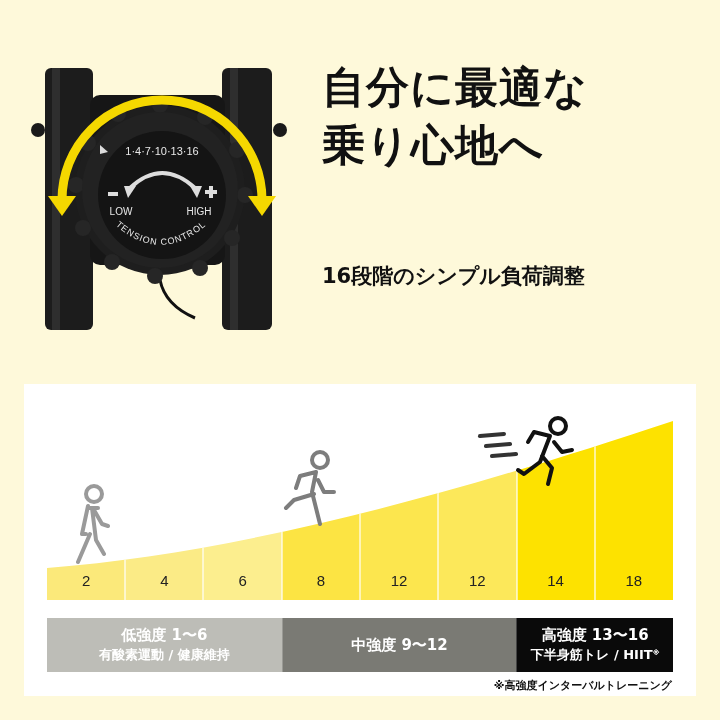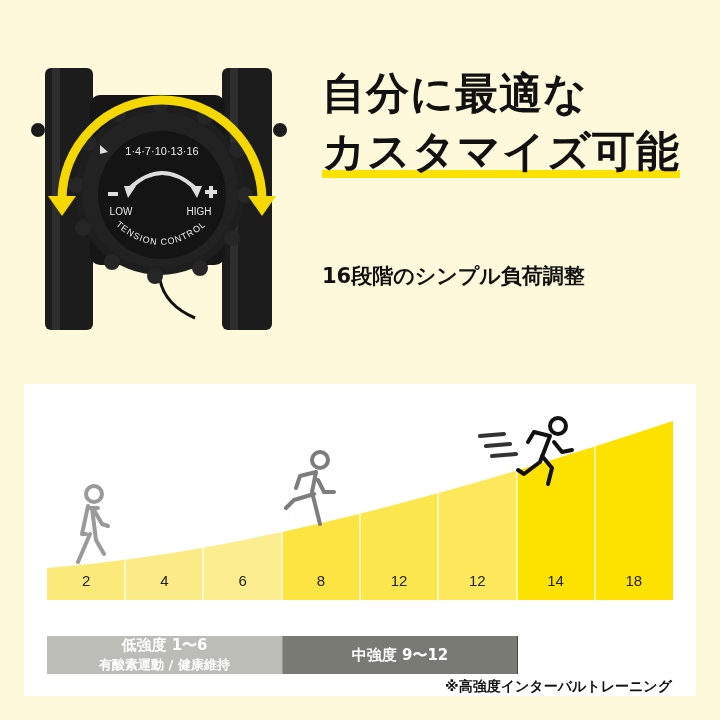--- a/index.html
+++ b/index.html
@@ -4,21 +4,21 @@
 <style>
   html, body { margin: 0; padding: 0; }
   body {
     width: 720px; height: 720px; overflow: hidden;
     background: #FEF9DA;
     font-family: "DejaVu Sans", "Liberation Sans", sans-serif;
     position: relative;
   }
   .hero-image { position: absolute; left: 0; top: 0; width: 310px; height: 330px; }
   .headline {
-    position: absolute; left: 322px; top: 64px; width: 390px;
+    position: absolute; left: 322px; top: 58px; width: 390px;
     font-weight: 900; color: #111; font-size: 43px; line-height: 58px;
     letter-spacing: 1px;
   }
   .headline .line { display: block; white-space: nowrap; }
   .headline .line.hl { position: relative; display: inline-block; }
   .headline .line.hl::after {
     content: ""; position: absolute; left: 0; right: 0; bottom: 2px; height: 8px;
     background: #FDE200; z-index: -1;
   }
   .headline .line.hl span { position: relative; }
@@ -31,33 +31,33 @@
   .panel {
     position: absolute; left: 24px; top: 384px; width: 672px; height: 312px;
     background: #fff;
   }
   .chart-svg { position: absolute; left: 0; top: 0; }
   .bar-labels { position: absolute; left: 23px; top: 188px; width: 626px; height: 26px; display: flex; }
   .bar-labels .lbl {
     flex: 1; text-align: center; font-size: 15px; color: #222;
     font-family: "Liberation Sans", sans-serif;
   }
-  .cats { position: absolute; left: 23px; top: 252px; width: 626px; height: 38px; display: flex; }
+  .cats { position: absolute; left: 23px; top: 234px; width: 626px; height: 54px; display: flex; justify-content: space-between; }
   .cat {
     display: flex; flex-direction: column; justify-content: center; align-items: center;
     color: #fff; font-weight: 700;
   }
   .cat .t1 { font-size: 15px; line-height: 20px; }
   .cat .t2 { font-size: 13px; line-height: 20px; }
   .cat .t2 sup { font-size: 7px; vertical-align: top; position: relative; top: -2px; }
   .cat.low { width: 235px; background: #BDBDB7; border-right: 1px solid #9a9a95; }
   .cat.mid { width: 234px; background: #7A7A74; border-right: 1px solid #444; }
   .cat.high { width: 156px; background: #0a0a0a; }
   .footnote {
-    position: absolute; right: 24px; top: 294px; font-size: 14px; font-weight: 700; color: #111;
+    position: absolute; right: 24px; top: 294px; font-size: 11px; font-weight: 700; color: #111;
     white-space: nowrap;
   }
 </style>
 </head>
 <body>
 
 <svg class="hero-image" viewBox="0 0 310 330" width="310" height="330">
 
   <rect x="45" y="68" width="48" height="262" rx="6" fill="#1c1c1c"></rect>
   <rect x="222" y="68" width="50" height="262" rx="6" fill="#1c1c1c"></rect>
@@ -108,21 +108,21 @@
   <text x="121" y="215" text-anchor="middle" fill="#e8e8e8" font-size="10" font-family="Liberation Sans, sans-serif">LOW</text>
   <text x="199" y="215" text-anchor="middle" fill="#e8e8e8" font-size="10" font-family="Liberation Sans, sans-serif">HIGH</text>
   <path id="tc-arc" d="M110 220 Q160 270 212 220" fill="none"></path>
   <text fill="#e8e8e8" font-size="9" font-family="Liberation Sans, sans-serif" letter-spacing="1">
     <textPath href="#tc-arc" startOffset="50%" text-anchor="middle">TENSION CONTROL</textPath>
   </text>
 </svg>
 
 <div class="headline">
   <span class="line">自分に最適な</span>
-  <span class="line hl"><span>カスタマイズ可能</span></span>
+  <span class="line">乗り心地へ</span>
 </div>
 
 <div class="sub">
   <span class="line">16段階のシンプル負荷調整</span>
 </div>
 
 <div class="panel">
   <svg class="chart-svg" width="672" height="230" viewBox="0 0 672 230">
     <defs>
       <clipPath id="curve">
@@ -181,16 +181,20 @@
   </div>
 
   <div class="cats">
     <div class="cat low">
       <span class="t1">低強度 1〜6</span>
       <span class="t2">有酸素運動 / 健康維持</span>
     </div>
     <div class="cat mid">
       <span class="t1">中強度 9〜12</span>
     </div>
+    <div class="cat high">
+      <span class="t1">高強度 13〜16</span>
+      <span class="t2"><span>下半身筋トレ / HIIT</span><sup>※</sup></span>
+    </div>
   </div>
 
   <div class="footnote">※高強度インターバルトレーニング</div>
 </div>
 
 </body></html>

